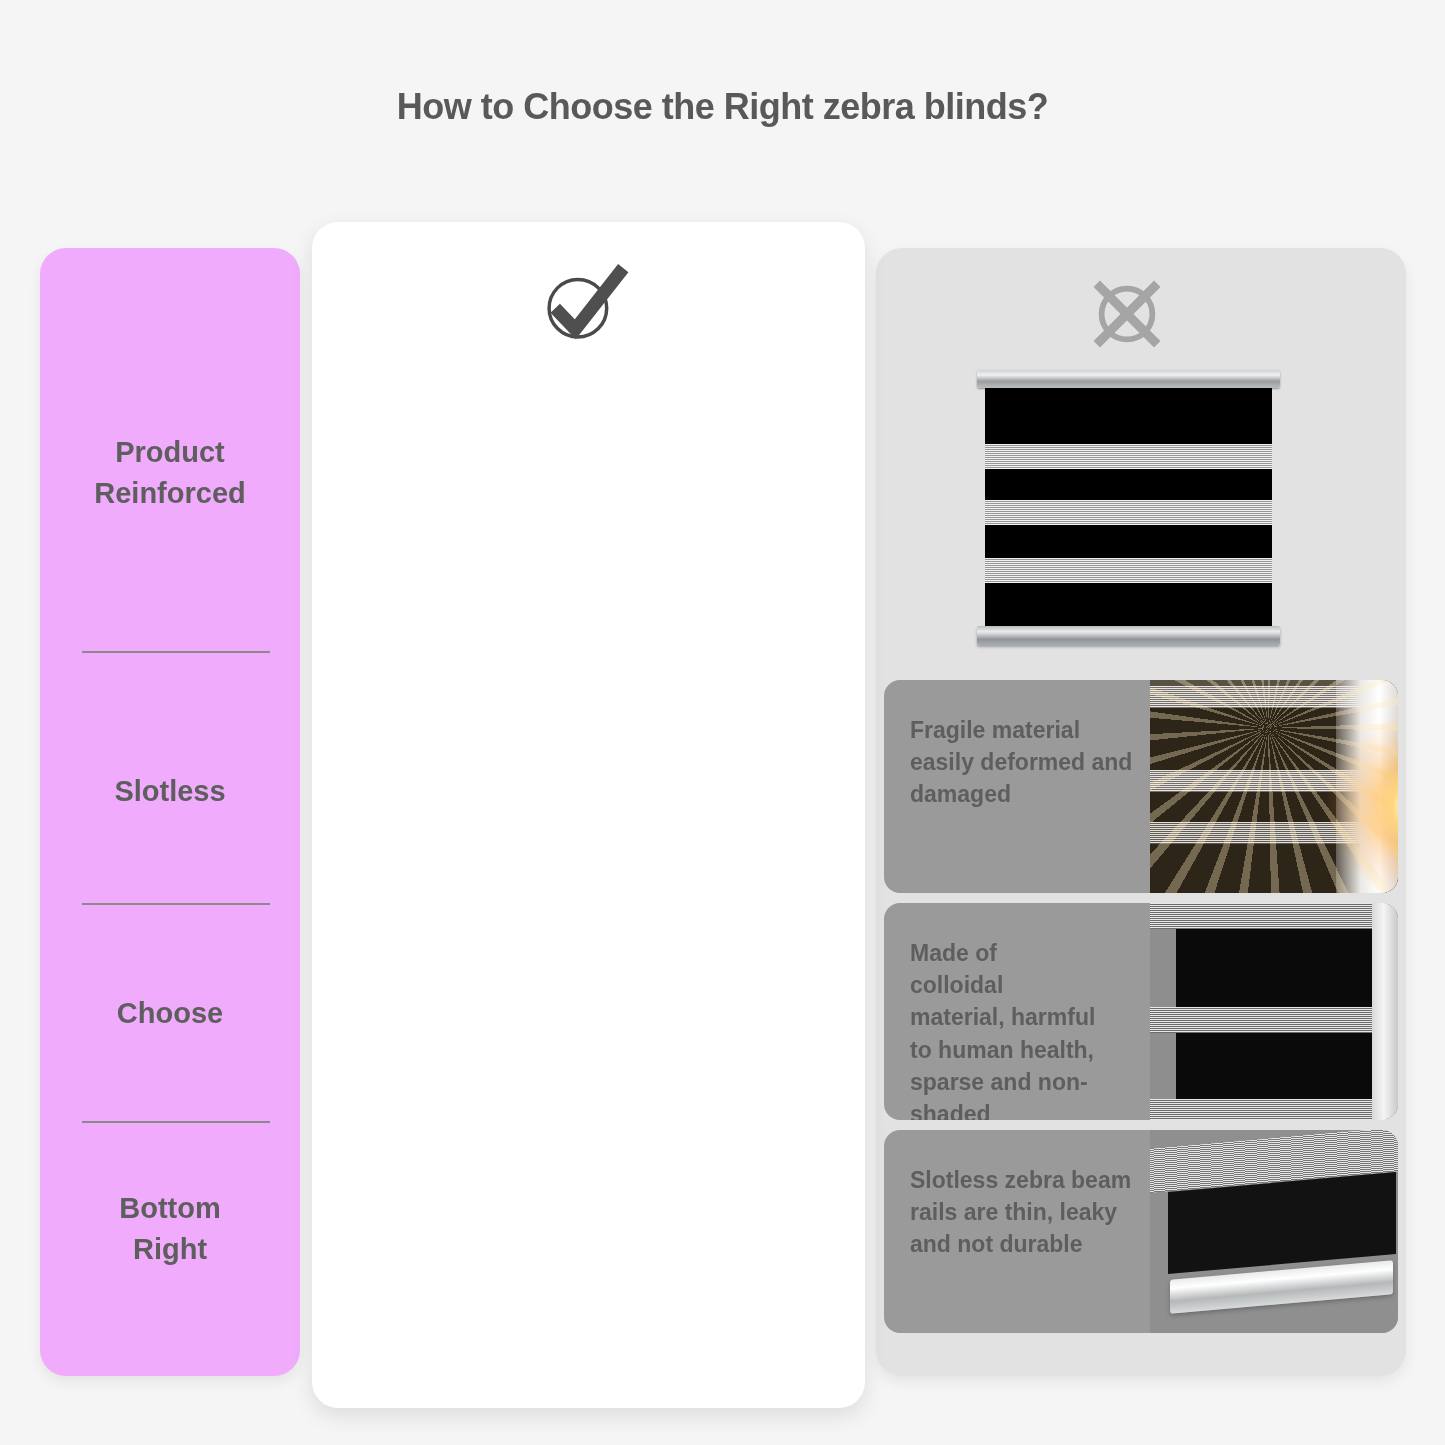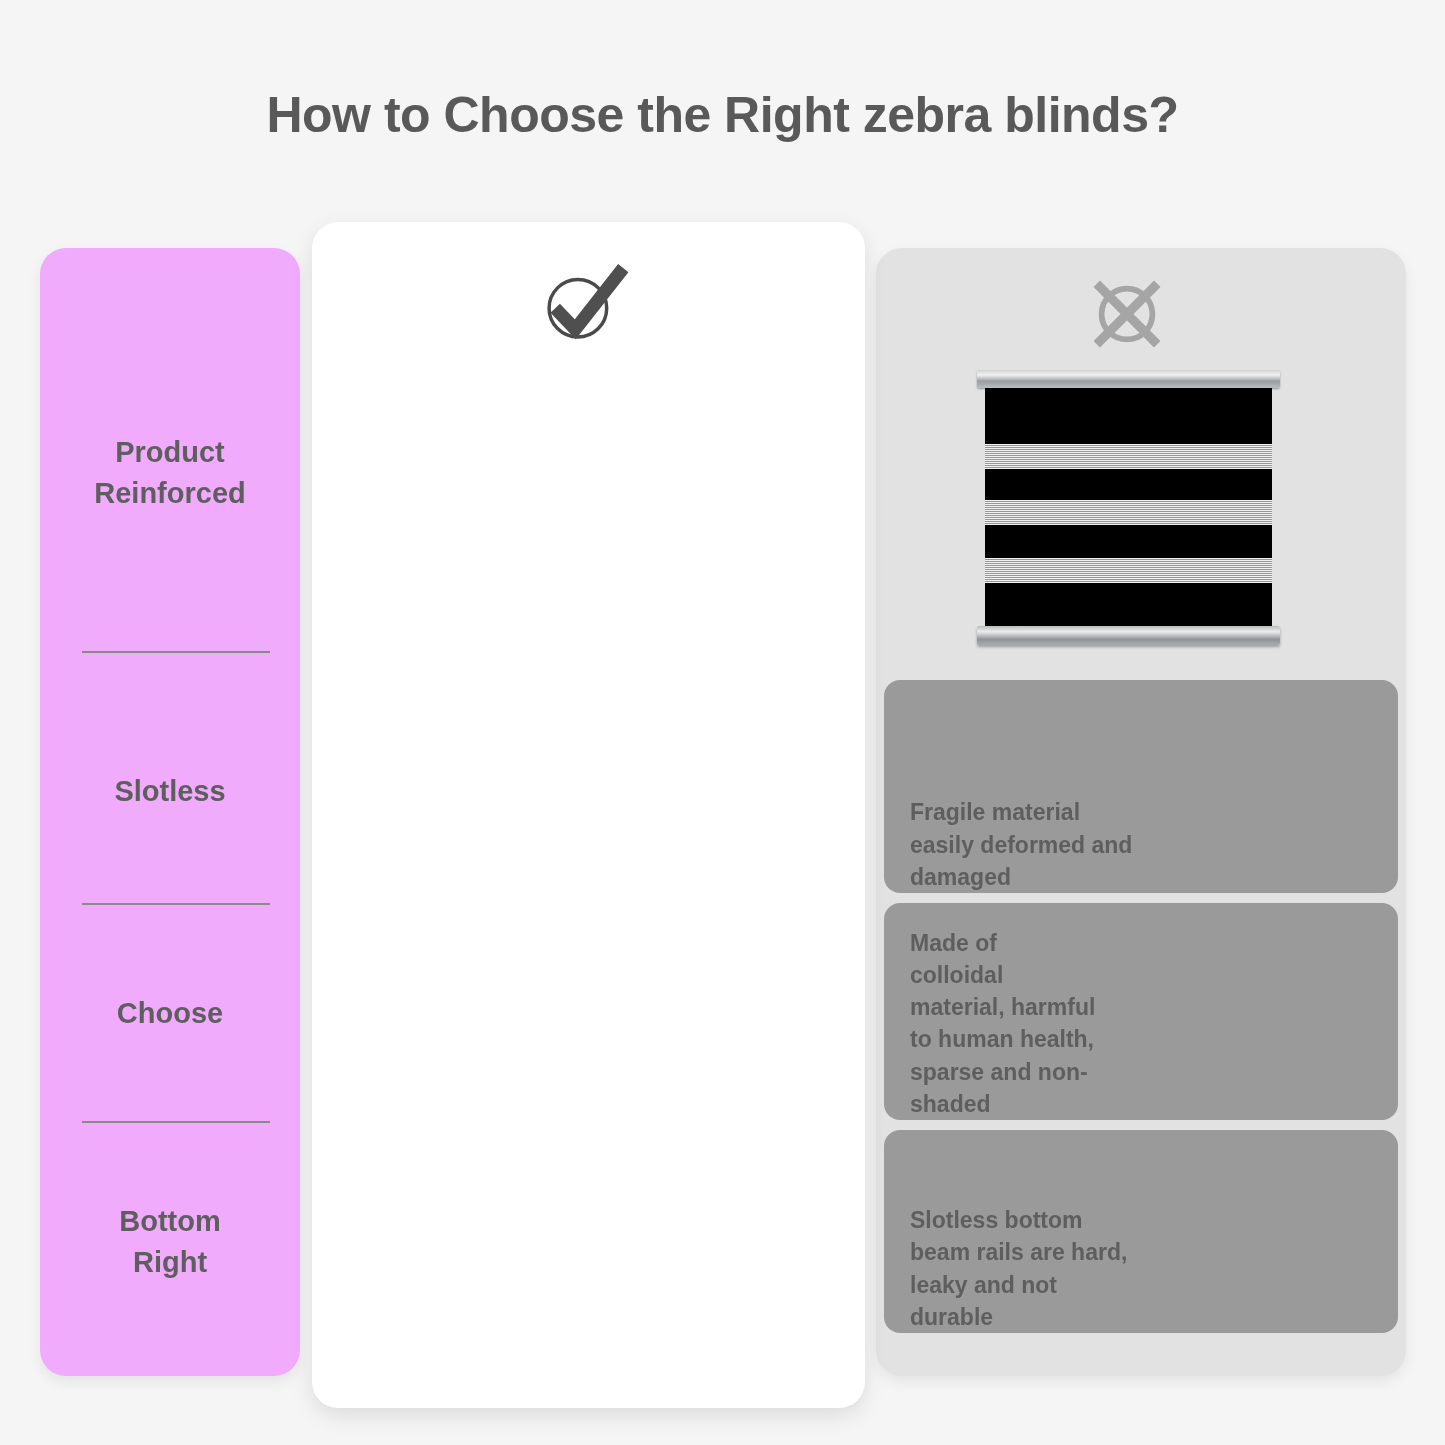--- a/index.html
+++ b/index.html
@@ -13,21 +13,21 @@
     position: relative;
   }
 
   
   #page-title {
     position: absolute;
     top: 86px;
     left: 0;
     width: 1445px;
     text-align: center;
-    font-size: 50px;
+    font-size: 36px;
     font-weight: bold;
     color: #595959;
     letter-spacing: -0.5px;
   }
 
   
   .panel {
     position: absolute;
     border-radius: 26px;
   }
@@ -67,21 +67,21 @@
     width: 260px;
     text-align: center;
     font-size: 29px;
     font-weight: bold;
     color: #5e5e5e;
     line-height: 1.42;
   }
   #label-row-0 { top: 184px; }
   #label-row-1 { top: 523px; }
   #label-row-2 { top: 745px; }
-  #label-row-3 { top: 940px; margin-top: 13px; }
+  #label-row-3 { top: 940px; }
 
   .row-divider {
     position: absolute;
     left: 42px;
     width: 188px;
     height: 2px;
     background: #8a8a8a;
   }
   #divider-0 { top: 403px; }
   #divider-1 { top: 655px; }
@@ -186,21 +186,20 @@
     border-radius: 2px;
     box-shadow: 0 2px 3px rgba(0,0,0,0.30);
   }
 
   
   .card {
     position: absolute;
     border-radius: 16px;
     overflow: hidden;
     display: flex;
-    align-items: flex-end;
   }
   .card-good { background: #e3e3e3; }
   .card-bad  { background: #9a9a9a; }
 
   .good-card-0 { left: 328px; top: 680px; width: 521px; height: 213px; }
   .good-card-1 { left: 328px; top: 903px; width: 521px; height: 217px; }
   .good-card-2 { left: 328px; top: 1130px; width: 521px; height: 203px; }
 
   .bad-card-0 { left: 884px; top: 680px; width: 514px; height: 213px; }
   .bad-card-1 { left: 884px; top: 903px; width: 514px; height: 217px; gap: 44px; }
@@ -402,21 +401,21 @@
 </div>
 
 <div class="card card-bad bad-card-2">
   <div class="card-img card-img-right">
     <div class="photo-rail">
       <div class="pr-vane"></div>
       <div class="pr-dark"></div>
       <div class="pr-rail"></div>
     </div>
   </div>
-  <div class="card-text card-text-left bad-text">Slotless bottom beam rails are hard, leaky and not durable</div>
+  <div class="card-text card-text-left bad-text">Slotless zebra beam rails are thin, leaky and not durable</div>
 </div>
 
 <div class="panel" id="good-panel"></div>
 
 <svg id="check-icon" viewBox="0 0 110 100">
   <circle cx="48" cy="56" r="33" fill="none" stroke="#4a4a4a" stroke-width="4"></circle>
   <path d="M22 56 L45 80 L100 10" fill="none" stroke="#4f4f4f" stroke-width="15" stroke-linecap="butt" stroke-linejoin="miter"></path>
 </svg>
 
 <div id="hero-tan">

